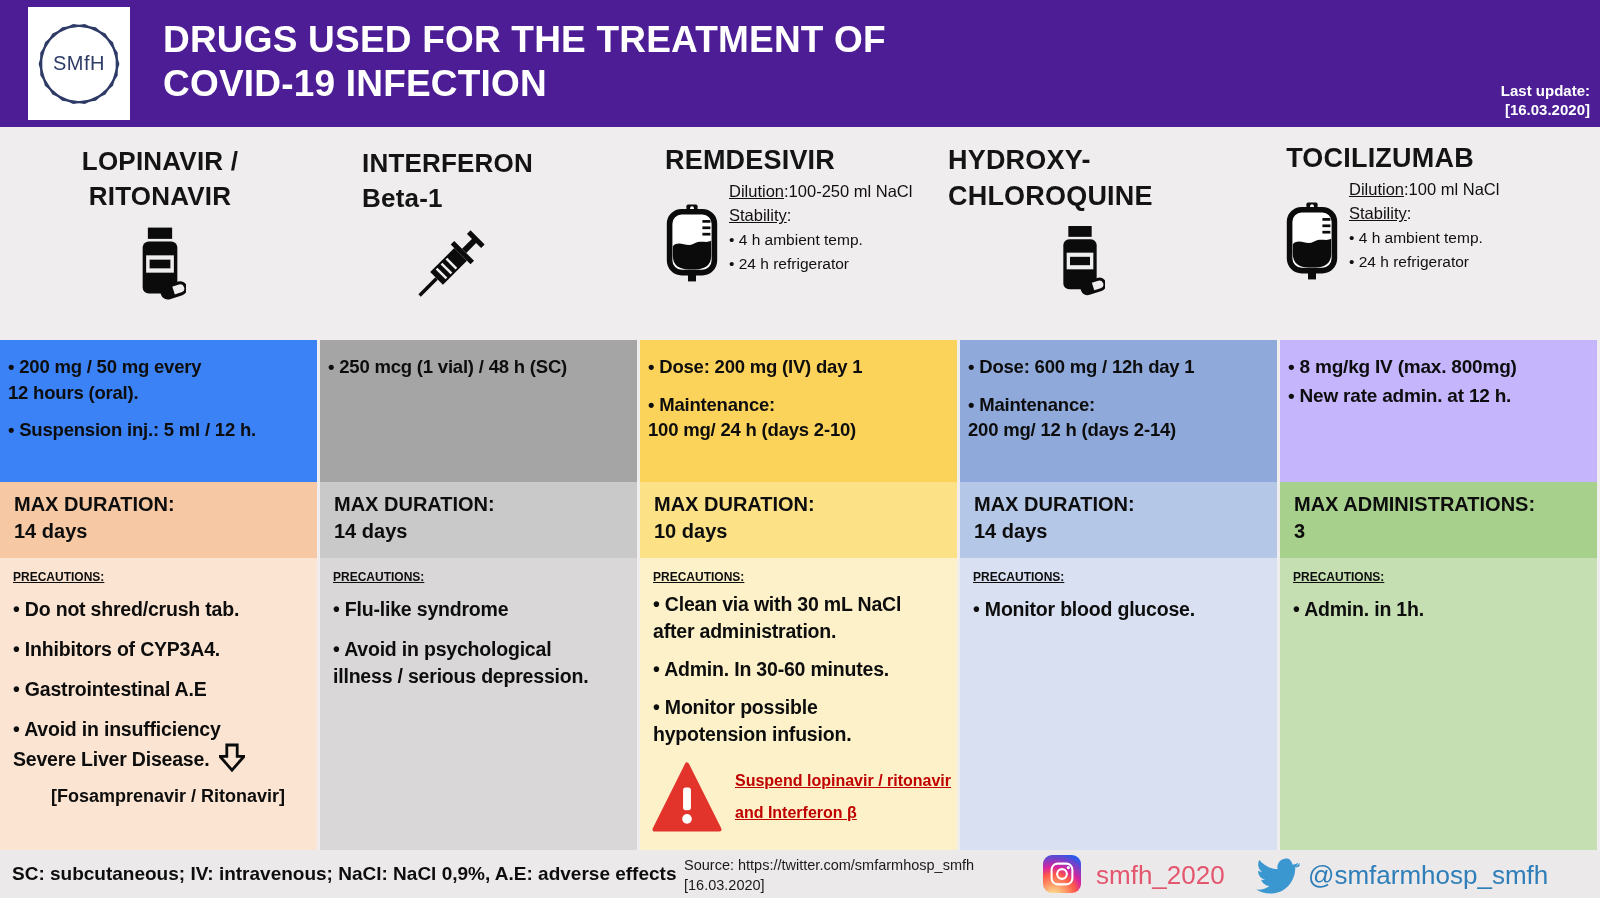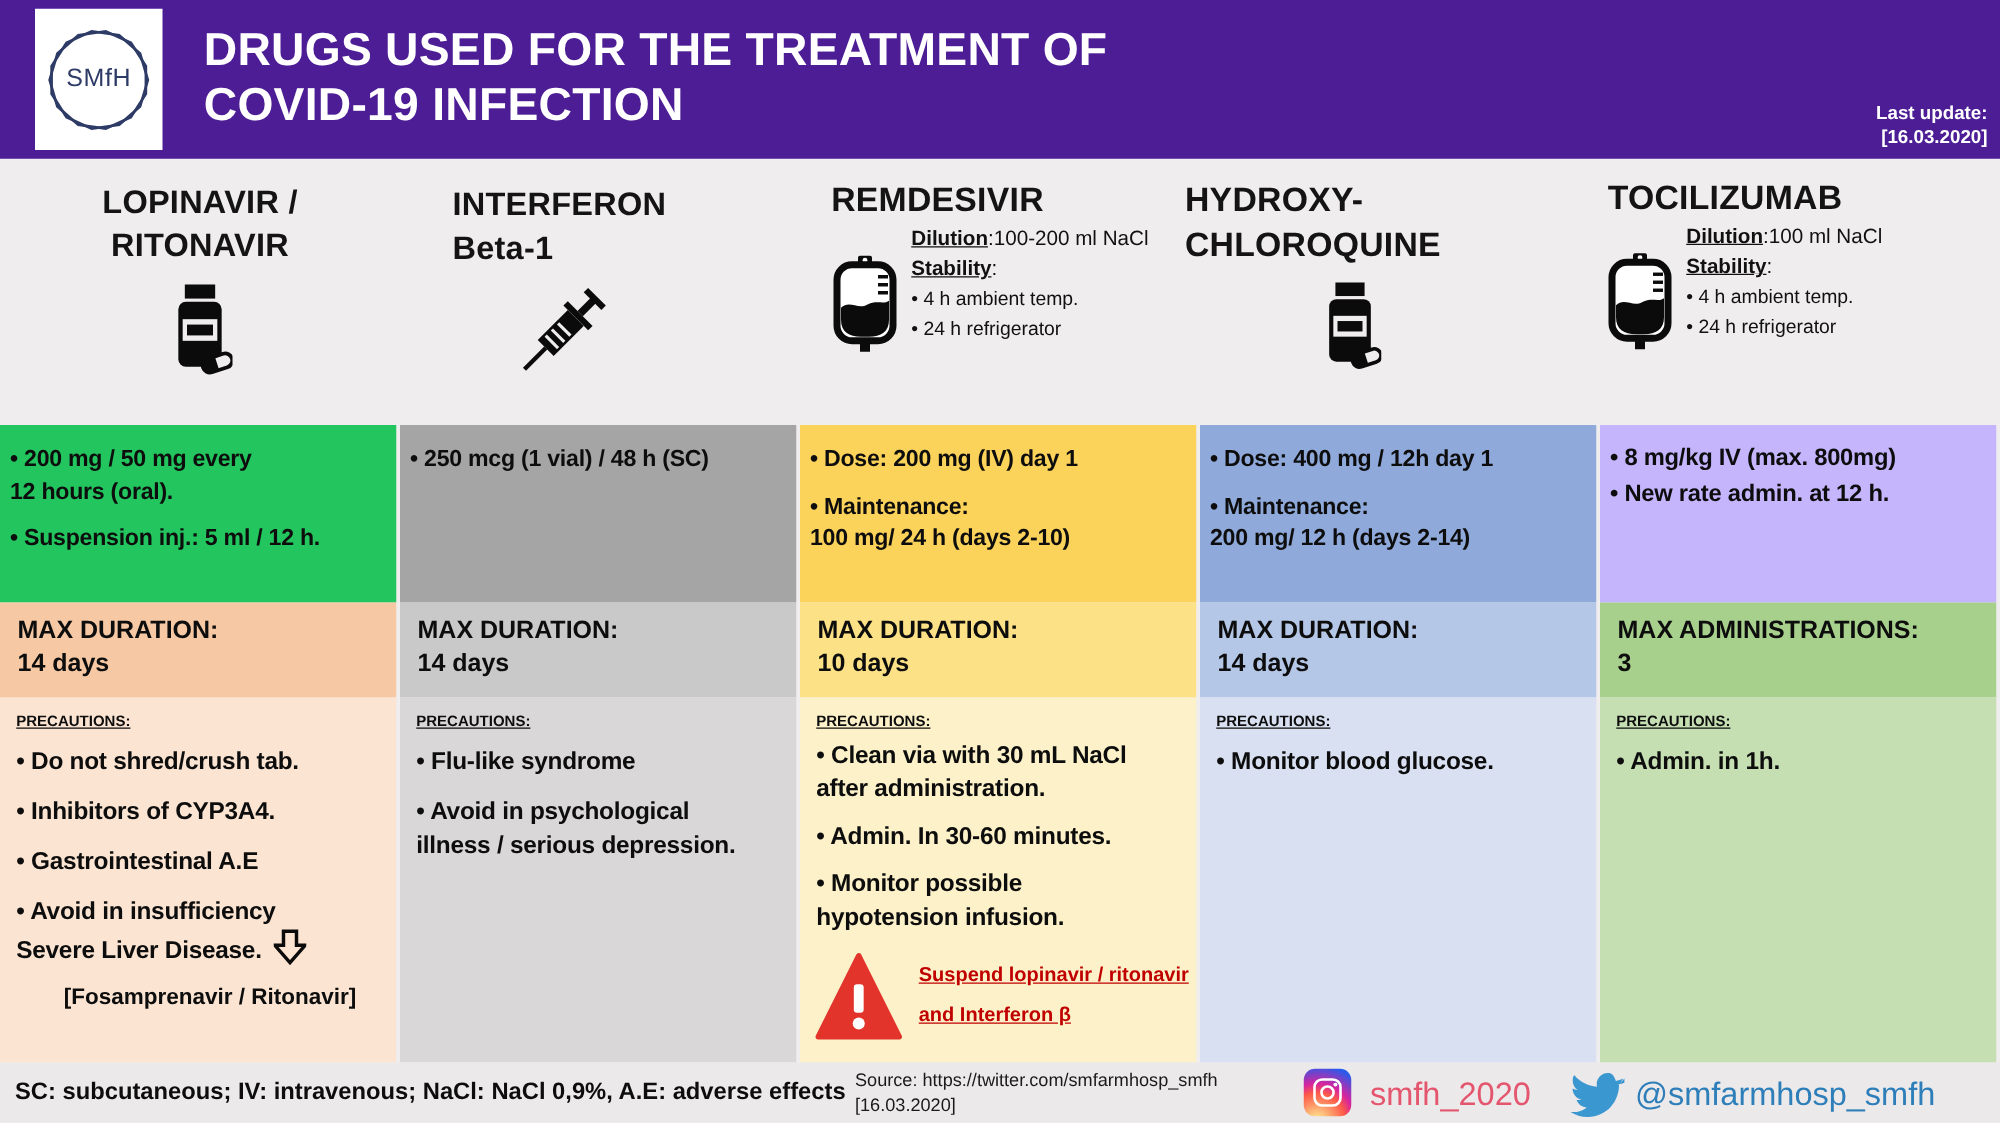--- a/index.html
+++ b/index.html
@@ -28,21 +28,21 @@
   .c5 .drug-title{text-align:center;position:relative;left:-60px;padding-top:13px;font-size:27px;}
   .icon-center{display:flex;justify-content:center;}
   .c1 .icon-center{margin-top:12px;}
   .c2 .icon-center{margin-top:6px;position:relative;left:-30px;}
   .c4 .icon-center{margin-top:10px;position:relative;left:-40px;}
   .info-row{display:flex;align-items:flex-start;margin-top:2px;}
   .c3 .info-row{padding-left:24px;}
   .c5 .info-row{padding-left:4px;}
   .info-row .bag{margin-top:24px;flex:0 0 auto;}
   .info-txt{margin-left:9px;font-size:16.5px;line-height:1.45;color:#111;}
-  .lbl{font-weight:bold;text-decoration:underline;}
+  .lbl{font-weight:normal;text-decoration:underline;}
   .info-bullet{font-size:15.5px;line-height:1.5;color:#111;}
   .info-bullet::before{content:"• ";}
 
   
   .table{position:absolute;left:0;top:340px;width:1600px;height:510px;}
   .colm{position:absolute;top:0;width:317px;}
   .colm.c1{left:0;} .colm.c2{left:320px;} .colm.c3{left:640px;} .colm.c4{left:960px;} .colm.c5{left:1280px;}
   .cell-dose{height:142px;box-sizing:border-box;padding:14px 2px 0 8px;}
   .cell-dur{height:76px;box-sizing:border-box;padding:9px 2px 0 14px;}
   .cell-prec{height:292px;box-sizing:border-box;padding:12px 2px 0 13px;position:relative;}
@@ -142,21 +142,21 @@
           <rect x="28" y="0" width="14" height="10" rx="2" fill="#0b0b0b"></rect>
           <circle cx="35" cy="4.5" r="2.4" fill="#ffffff"></circle>
           <rect x="7" y="9" width="56" height="76" rx="15" fill="#ffffff" stroke="#0b0b0b" stroke-width="7"></rect>
           <path d="M11,52 C19,44 28,54 37,49 C46,44 54,49 59,45 L59,64 C59,76 51,81 39,81 L31,81 C19,81 11,76 11,64 Z" fill="#0b0b0b"></path>
           <line x1="48" y1="21" x2="58" y2="21" stroke="#0b0b0b" stroke-width="3.4"></line>
           <line x1="48" y1="29" x2="58" y2="29" stroke="#0b0b0b" stroke-width="3.4"></line>
           <line x1="48" y1="37" x2="58" y2="37" stroke="#0b0b0b" stroke-width="3.4"></line>
           <rect x="30" y="85" width="10" height="11" fill="#0b0b0b"></rect>
         </svg>
         <div class="info-txt">
-          <div><span class="lbl">Dilution</span><span>:100-200 ml NaCl</span></div>
+          <div><span class="lbl">Dilution</span><span>:100-250 ml NaCl</span></div>
           <div><span class="lbl">Stability</span><span>:</span></div>
           <div class="info-bullet">4 h ambient temp.</div>
           <div class="info-bullet">24 h refrigerator</div>
         </div>
       </div>
     </section>
 
     <section class="dh c4">
       <div class="drug-title pre">HYDROXY-
 CHLOROQUINE</div>
@@ -193,21 +193,21 @@
           <div class="info-bullet">4 h ambient temp.</div>
           <div class="info-bullet">24 h refrigerator</div>
         </div>
       </div>
     </section>
   </div>
 
   <div class="table">
 
     <div class="colm c1">
-      <div class="cell-dose" style="background-color: #22c55e;">
+      <div class="cell-dose" style="background-color: #3b82f6;">
         <div class="bullet pre">200 mg / 50 mg every
 12 hours (oral).</div>
         <div class="bullet pre">Suspension inj.: 5 ml / 12 h.</div>
       </div>
       <div class="cell-dur" style="background-color: rgb(246, 201, 164);">
         <div class="dur-label">MAX DURATION:</div>
         <div class="dur-value">14 days</div>
       </div>
       <div class="cell-prec" style="background-color: rgb(251, 228, 210);">
         <div class="prec-label">PRECAUTIONS:</div>
@@ -264,21 +264,21 @@
           <div class="warn-text">
             <div>Suspend lopinavir / ritonavir</div>
             <div>and Interferon β</div>
           </div>
         </div>
       </div>
     </div>
 
     <div class="colm c4">
       <div class="cell-dose" style="background-color: rgb(143, 169, 219);">
-        <div class="bullet pre">Dose: 400 mg / 12h day 1</div>
+        <div class="bullet pre">Dose: 600 mg / 12h day 1</div>
         <div class="bullet pre">Maintenance:
 200 mg/ 12 h (days 2-14)</div>
       </div>
       <div class="cell-dur" style="background-color: rgb(181, 199, 230);">
         <div class="dur-label">MAX DURATION:</div>
         <div class="dur-value">14 days</div>
       </div>
       <div class="cell-prec" style="background-color: rgb(216, 224, 242);">
         <div class="prec-label">PRECAUTIONS:</div>
         <div class="prec-item pre">Monitor blood glucose.</div>

